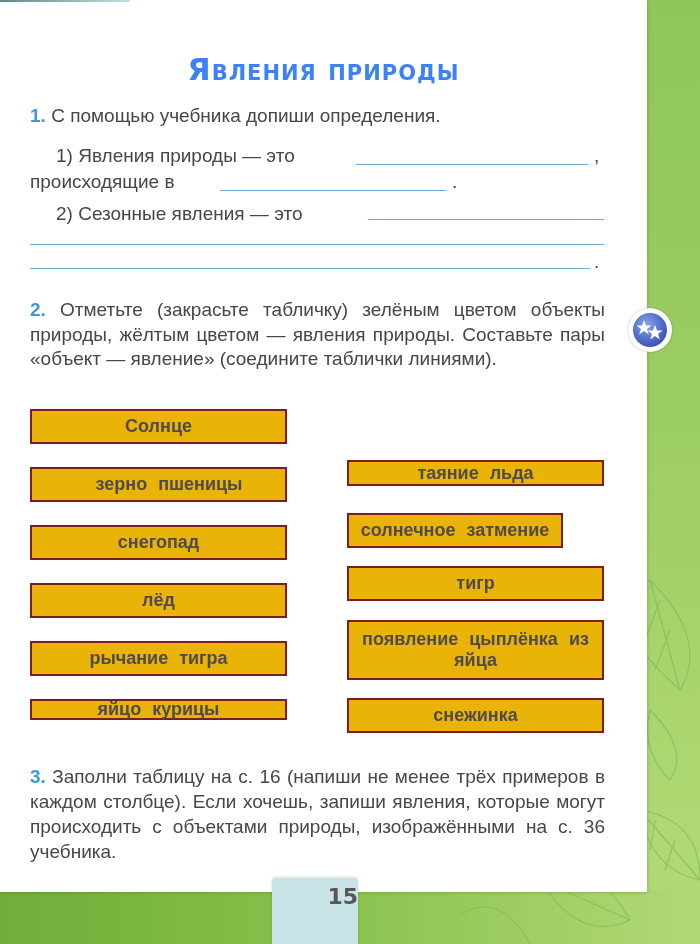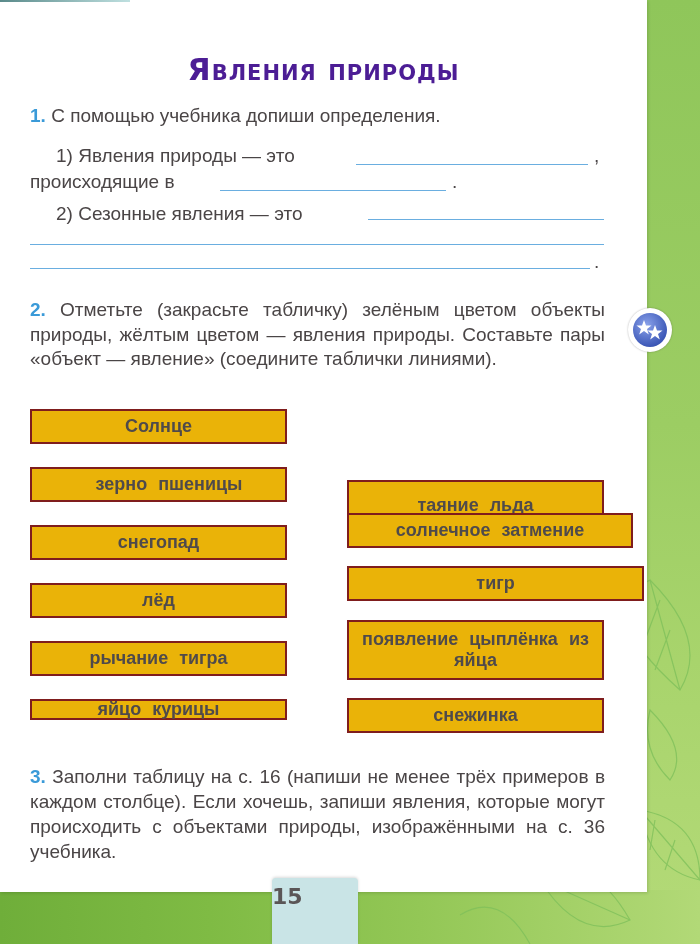--- a/index.html
+++ b/index.html
@@ -23,21 +23,21 @@
     background:#ffffff;
     box-shadow:1px 1px 3px rgba(0,0,0,0.15);
   }
   .top-strip {
     position:absolute; left:0; top:0; width:130px; height:2px;
     background:linear-gradient(90deg,#5a8a8a,#bfe0e0);
   }
   .title {
     position:absolute; left:0; top:52px; width:647px; text-align:center;
     font-family:"DejaVu Sans", sans-serif; font-weight:bold;
-    font-size:30px; color:#4c1d95; letter-spacing:1px;
+    font-size:30px; color:#3b82f6; letter-spacing:1px;
     font-variant:small-caps;
   }
   .task {
     position:absolute; left:30px; width:575px;
     font-size:19px; line-height:24px; color:#4a4546;
     text-align:justify;
   }
   .num { color:#3a9ad8; font-weight:bold; }
   .line-row { position:absolute; font-size:19px; line-height:24px; color:#4a4546; }
   .blank {
@@ -56,21 +56,21 @@
   .badge-inner {
     position:absolute; left:5px; top:5px; width:34px; height:34px; border-radius:50%;
     background:radial-gradient(circle at 40% 35%,#8aa2ea,#3e59b8 70%,#2f4898);
   }
   .page-tab {
     position:absolute; left:272px; top:878px; width:86px; height:66px;
     background:#c9e4e6; border-radius:4px 4px 0 0;
     box-shadow:0 -1px 3px rgba(0,0,0,0.15);
   }
   .page-num {
-    position:absolute; left:0; top:6px; width:86px; text-align:left;
+    position:absolute; left:0; top:6px; width:86px; text-align:right;
     font-family:"DejaVu Sans", sans-serif; font-weight:bold; font-size:22px; color:#5a5556;
   }
 </style>
 </head>
 <body>
 
 <div class="bg-right"></div>
 <div class="bg-bottom"></div>
 
 <svg class="leaf" style="left:440px;top:520px;" width="260" height="424" viewBox="0 0 260 424">
@@ -115,23 +115,23 @@
     <span>Отметьте (закрасьте табличку) зелёным цветом объекты природы, жёлтым цветом — явления природы. Составьте пары «объект — явление» (соедините таблички линиями).</span>
   </div>
 
   <div class="box" style="left:30px;top:409px;width:257px;height:35px;">Солнце</div>
   <div class="box" style="left:30px;top:467px;width:257px;height:35px;padding-left:21px;">зерно пшеницы</div>
   <div class="box" style="left:30px;top:525px;width:257px;height:35px;">снегопад</div>
   <div class="box" style="left:30px;top:583px;width:257px;height:35px;">лёд</div>
   <div class="box" style="left:30px;top:641px;width:257px;height:35px;">рычание тигра</div>
   <div class="box" style="left:30px;top:699px;width:257px;height:21px;">яйцо курицы</div>
 
-  <div class="box" style="left:347px;top:480px;width:257px;height:51px;">таяние льда</div>
-  <div class="box" style="left:347px;top:513px;width:286px;height:35px;">солнечное затмение</div>
-  <div class="box" style="left:347px;top:566px;width:297px;height:35px;">тигр</div>
+  <div class="box" style="left:347px;top:460px;width:257px;height:26px;">таяние льда</div>
+  <div class="box" style="left:347px;top:513px;width:216px;height:35px;">солнечное затмение</div>
+  <div class="box" style="left:347px;top:566px;width:257px;height:35px;">тигр</div>
   <div class="box" style="left:347px;top:620px;width:257px;height:60px;padding:0 8px;">появление цыплёнка из яйца</div>
   <div class="box" style="left:347px;top:698px;width:257px;height:35px;">снежинка</div>
 
   <div class="task" style="top:764px;line-height:25px;">
     <span class="num">3.</span>
     <span>Заполни таблицу на с. 16 (напиши не менее трёх примеров в каждом столбце). Если хочешь, запиши явления, которые могут происходить с объектами природы, изображёнными на с. 36 учебника.</span>
   </div>
 </div>
 
 <div class="badge">

